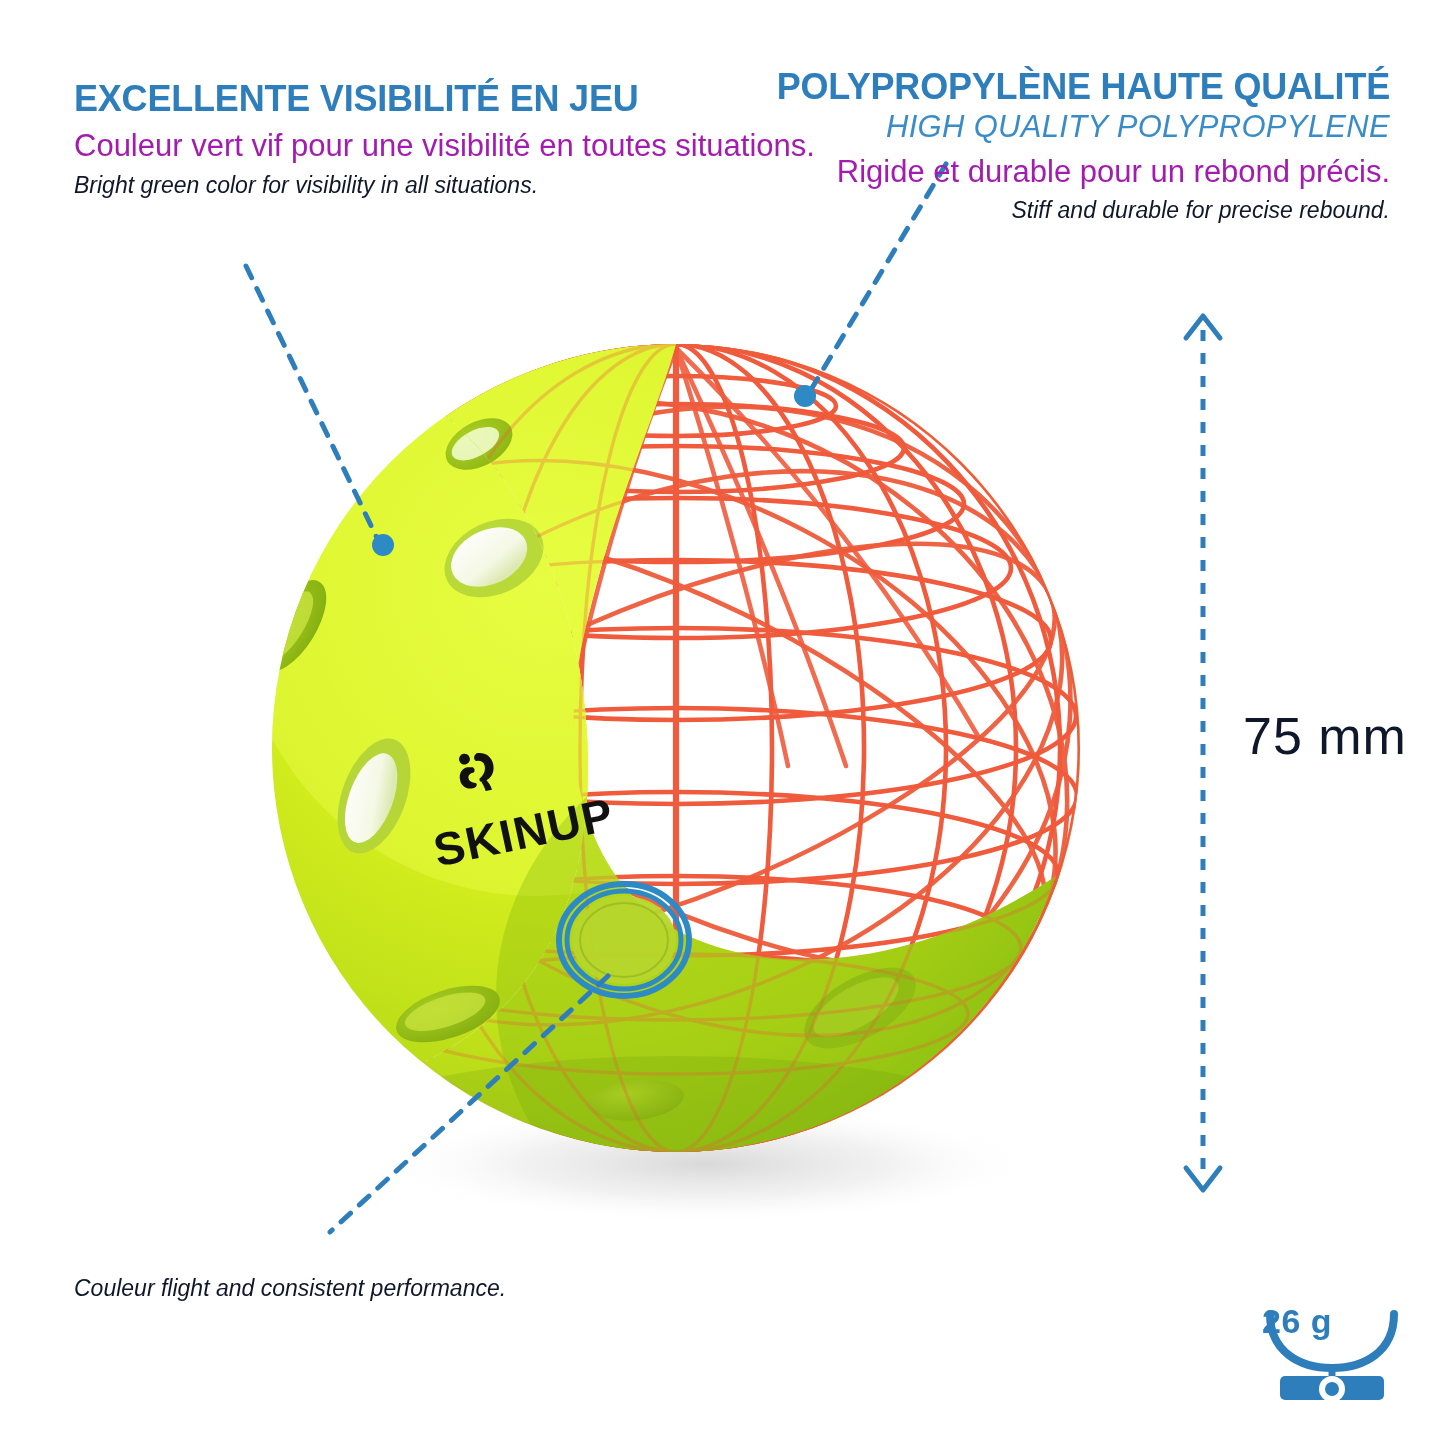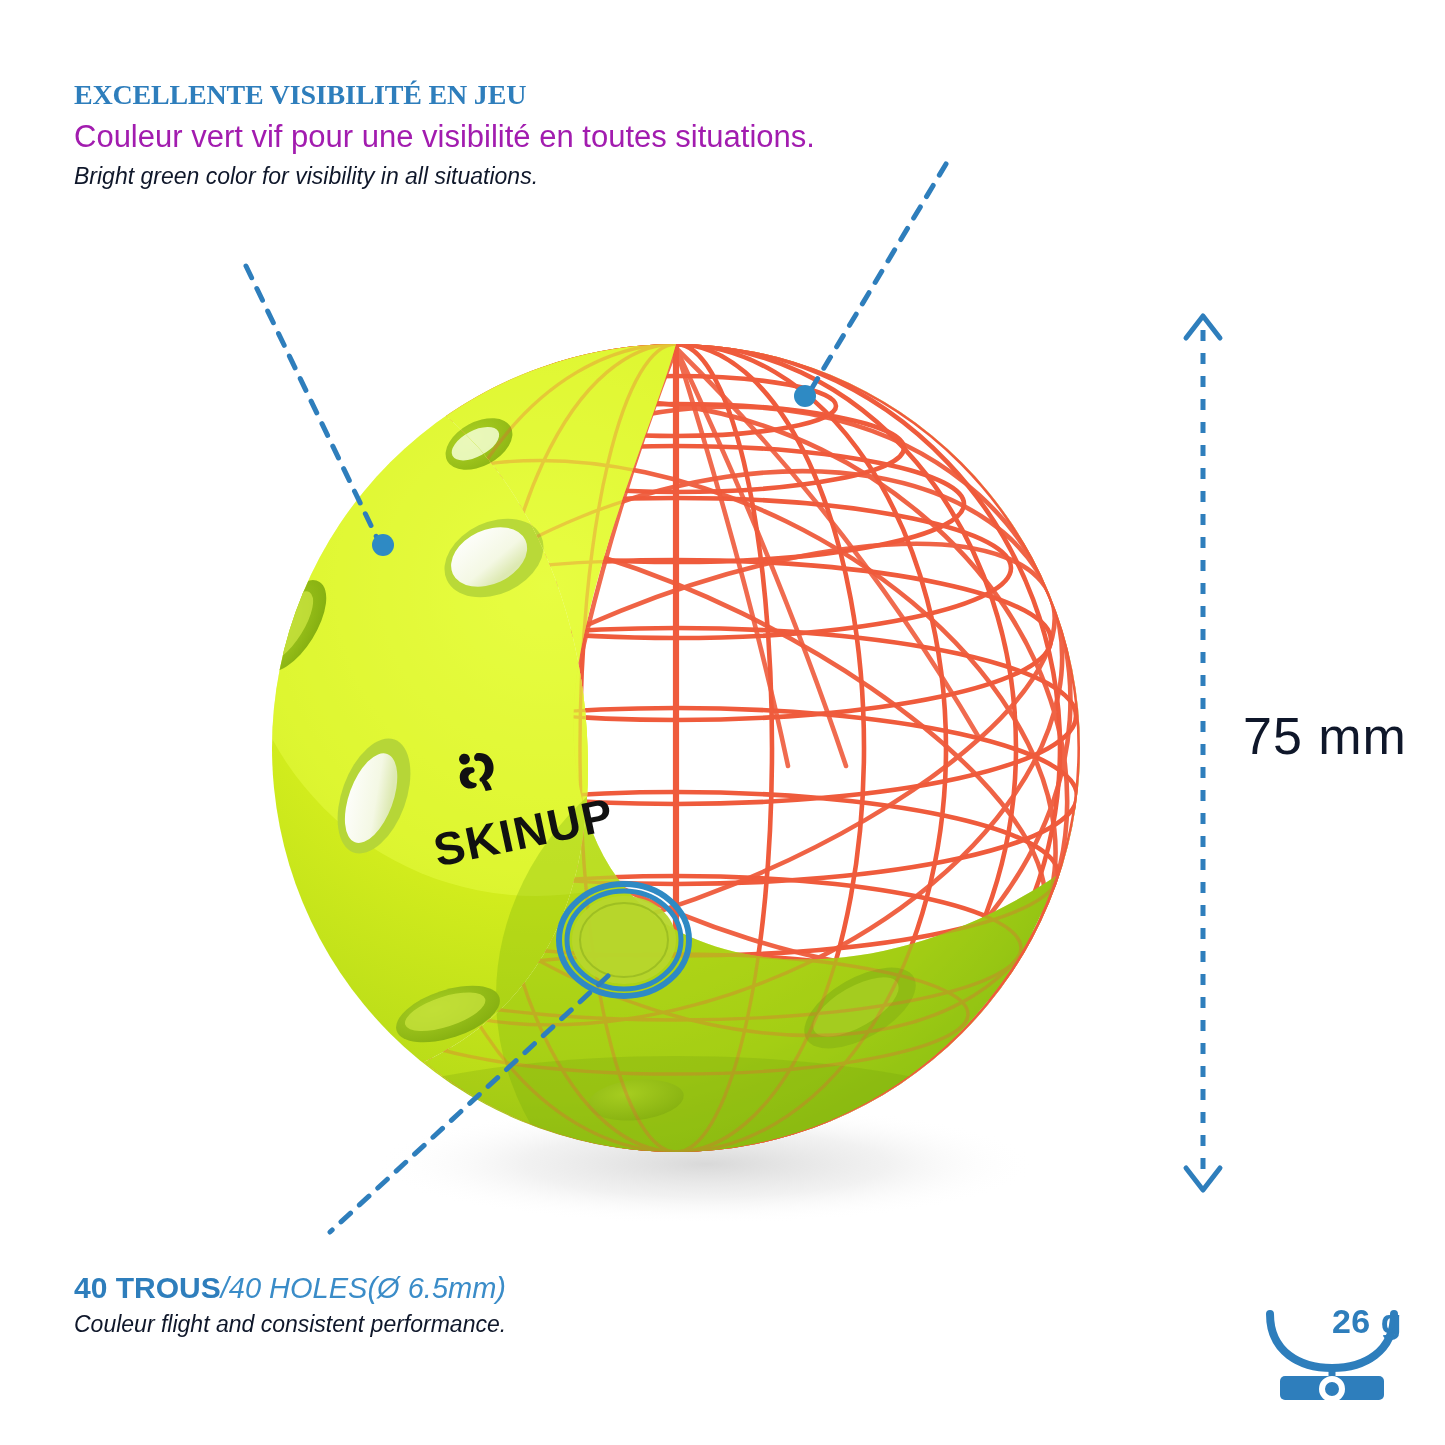--- a/index.html
+++ b/index.html
@@ -20,26 +20,25 @@
     width: 1445px;
     height: 1445px;
     background: #fff;
   }
 
   
   .callout { position: absolute; }
 
   .c-title {
     font-weight: bold;
-    font-size: 28px;
+    font-size: 36px;
     letter-spacing: -0.2px;
     color: #2e7ebc;
     line-height: 1.18;
     white-space: nowrap;
-    font-family: Liberation Serif, serif;
   }
   .c-subtitle {
     font-style: italic;
     font-size: 31px;
     color: #3a8cc8;
     line-height: 1.2;
     white-space: nowrap;
     letter-spacing: 0.3px;
   }
   .c-desc {
@@ -93,21 +92,21 @@
     position: absolute;
     left: 1262px;
     top: 1296px;
     width: 140px;
     height: 104px;
   }
   #weight-value {
     position: absolute;
     left: 0; right: 0;
     top: 6px;
-    text-align: right;
+    text-align: left;
     font-size: 34px;
     font-weight: bold;
     color: #2e7ebc;
     letter-spacing: 0.5px;
   }
 
   
   #ball-figure {
     position: absolute;
     left: 236px;
@@ -388,25 +387,28 @@
       <path d="M1186 1168 L1203 1190 L1220 1168" fill="none" stroke="#2e7ebc" stroke-width="5" stroke-linecap="round" stroke-linejoin="round"></path>
     </g>
   </svg>
 
   <div class="callout" id="callout-visibility">
     <div class="c-title">EXCELLENTE VISIBILITÉ EN JEU</div>
     <div class="c-desc">Couleur vert vif pour une visibilité en toutes situations.</div>
     <div class="c-desc-en">Bright green color for visibility in all situations.</div>
   </div>
 
+  <div class="callout" id="callout-material">
+    <div class="c-title">POLYPROPYLÈNE HAUTE QUALITÉ</div>
+    <div class="c-subtitle">HIGH QUALITY POLYPROPYLENE</div>
+    <div class="c-desc">Rigide et durable pour un rebond précis.</div>
+    <div class="c-desc-en">Stiff and durable for precise rebound.</div>
+  </div>
 
   <div class="callout" id="callout-holes">
-    <div class="holes-head">
-      <span class="hh-fr">40 TROUS</span><span class="hh-sep">/</span><span class="hh-en">40  HOLES</span><span class="hh-dia">(Ø 6.5mm)</span>
-    </div>
     <div class="c-desc-en">Couleur flight and consistent performance.</div>
   </div>
 
   <div id="dim-label">75 mm</div>
 
   <div id="weight-badge">
     <svg viewBox="0 0 140 104" style="position:absolute;left:0;top:0;width:140px;height:104px;">
       <g>
         <path d="M8 18 C 8 56 38 72 70 72 C 102 72 132 56 132 18" fill="none" stroke="#2e7ebc" stroke-width="8" stroke-linecap="round"></path>
         <line x1="70" y1="70" x2="70" y2="86" stroke="#2e7ebc" stroke-width="7"></line>

